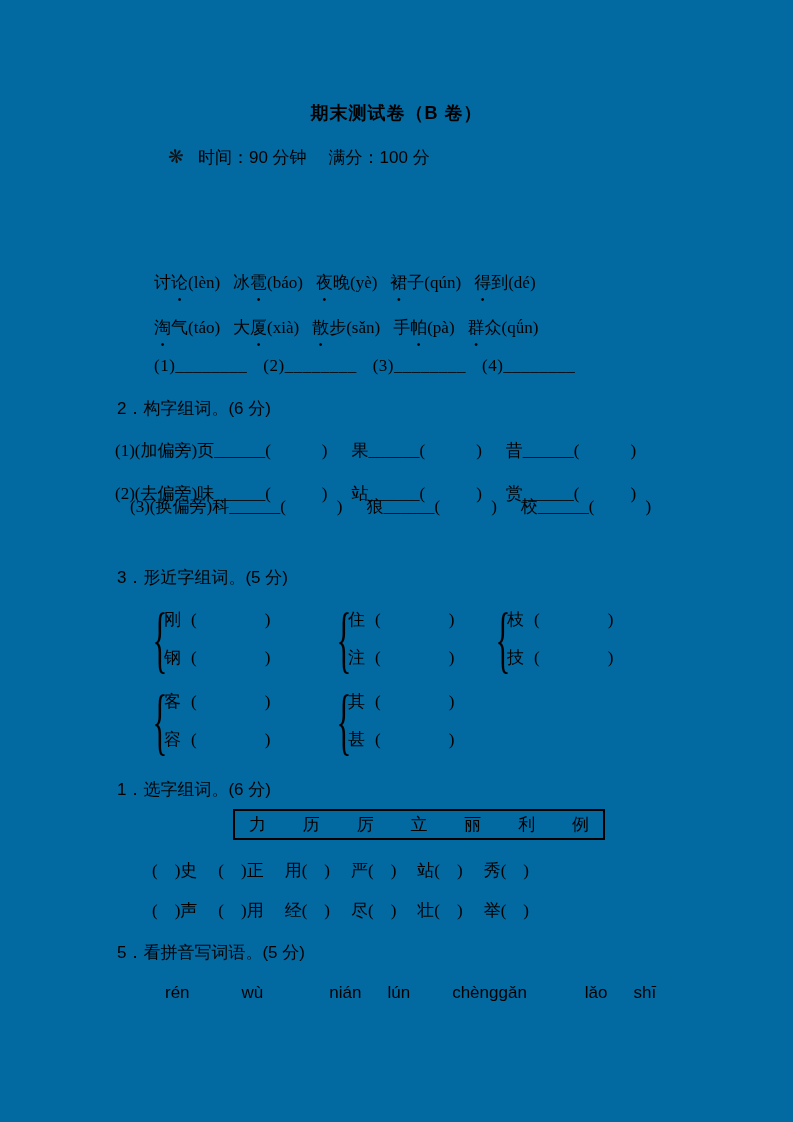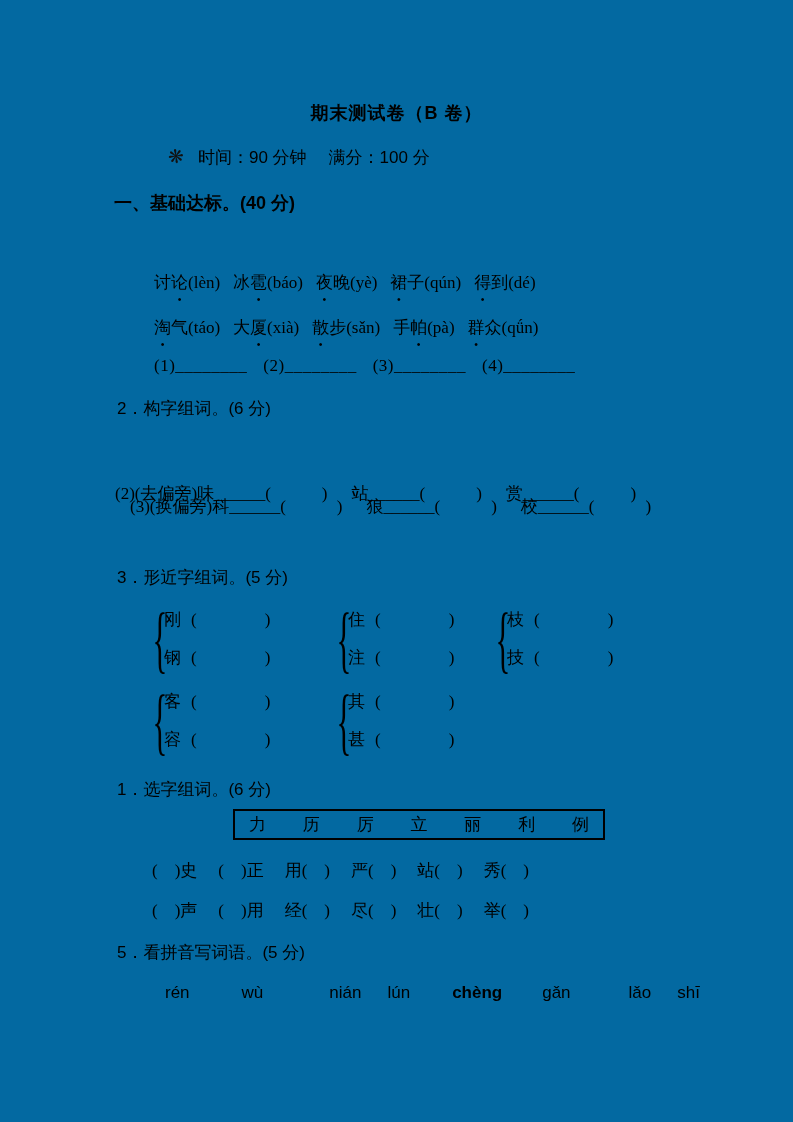--- a/index.html
+++ b/index.html
@@ -46,35 +46,34 @@
   .charbox{
     top:809px;left:233px;width:340px;height:27px;border:2px solid #000;
     display:flex;justify-content:space-between;align-items:center;
     padding:0 14px;font-size:17px;
   }
   .selrow{left:152px;display:flex;gap:21px;}
 
   .pyrow{top:983px;left:165px;font-size:17px;}
   .pyrow .py{display:inline-block;}
   .py0{margin-right:52px;} .py1{margin-right:66px;} .py2{margin-right:26px;}
-  .py3{margin-right:42px;} .py4{margin-right:40px;font-weight:bold;} .py5{margin-right:58px;}
+  .py3{margin-right:42px;} .py4{} .py5{margin-right:58px;}
   .py6{margin-right:26px;}
 </style>
 </head>
 <body>
 
 <div class="page">
 
   <div class="abs title-row sans bold">期末测试卷（B 卷）</div>
 
   <div class="abs meta-row sans">
     <span class="deco">❋</span><span>时间：90 分钟</span><span style="display:inline-block;width:22px;"></span><span>满分：100 分</span>
   </div>
 
-  <div class="abs heading sans bold">一、基础达标。(40 分)</div>
 
 
   <div class="abs q1r serif" style="top:271px;">
     <span class="word"><span>讨</span><span class="dotted">论</span><span></span><span class="pinyin">(lèn)</span></span>
     <span class="word"><span>冰</span><span class="dotted">雹</span><span></span><span class="pinyin">(báo)</span></span>
     <span class="word"><span></span><span class="dotted">夜</span><span>晚</span><span class="pinyin">(yè)</span></span>
     <span class="word"><span></span><span class="dotted">裙</span><span>子</span><span class="pinyin">(qún)</span></span>
     <span class="word"><span></span><span class="dotted">得</span><span>到</span><span class="pinyin">(dé)</span></span>
   </div>
 
@@ -88,20 +87,26 @@
 
   <div class="abs blanksrow serif" style="top:356px;">
     <span>(1)________</span>
     <span>(2)________</span>
     <span>(3)________</span>
     <span>(4)________</span>
   </div>
 
   <div class="abs stem sans" style="top:397px;">2．构字组词。(6 分)</div>
 
+  <div class="abs q2row serif" style="top:439px;">
+    <span class="label">(1)(加偏旁)</span>
+    <span class="grp"><span>页</span><span>______</span><span>(　　　)</span></span>
+    <span class="grp"><span>果</span><span>______</span><span>(　　　)</span></span>
+    <span class="grp"><span>昔</span><span>______</span><span>(　　　)</span></span>
+  </div>
 
   <div class="abs q2row serif" style="top:482px;">
     <span class="label">(2)(去偏旁)</span>
     <span class="grp"><span>味</span><span>______</span><span>(　　　)</span></span>
     <span class="grp"><span>站</span><span>______</span><span>(　　　)</span></span>
     <span class="grp"><span>赏</span><span>______</span><span>(　　　)</span></span>
   </div>
 
   <div class="abs q2row serif" style="top:495px;margin-left:15px;">
     <span class="label">(3)(换偏旁)</span>

